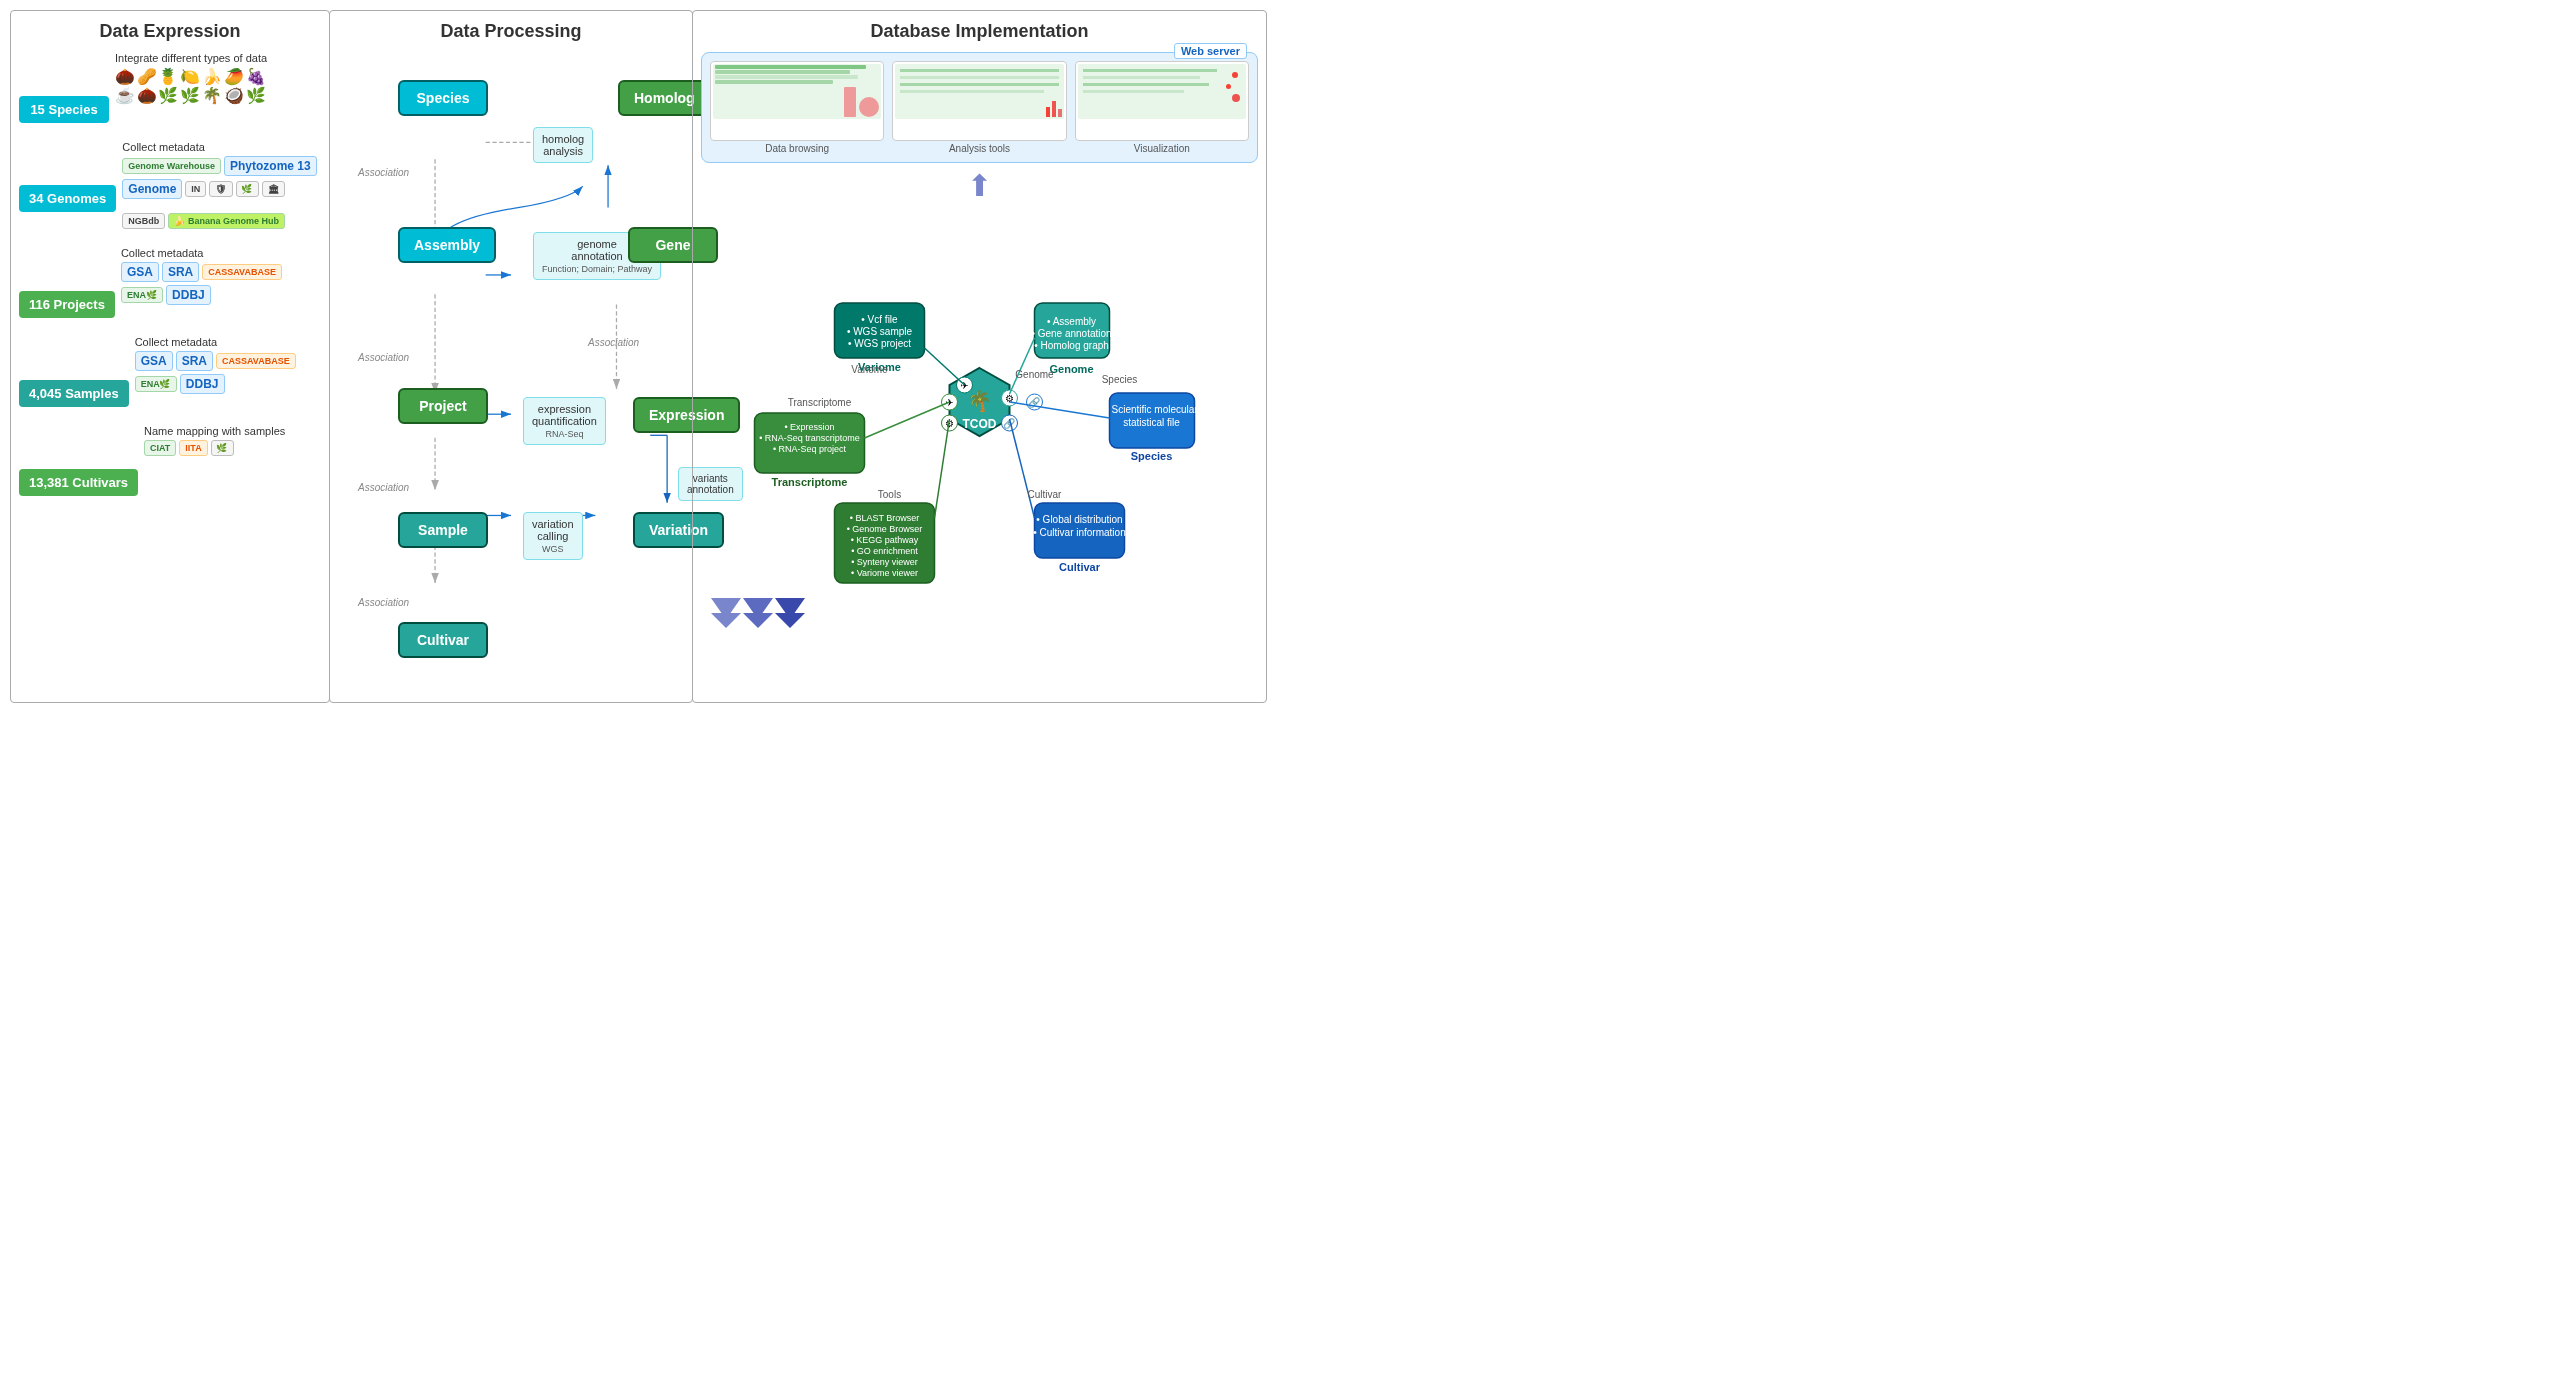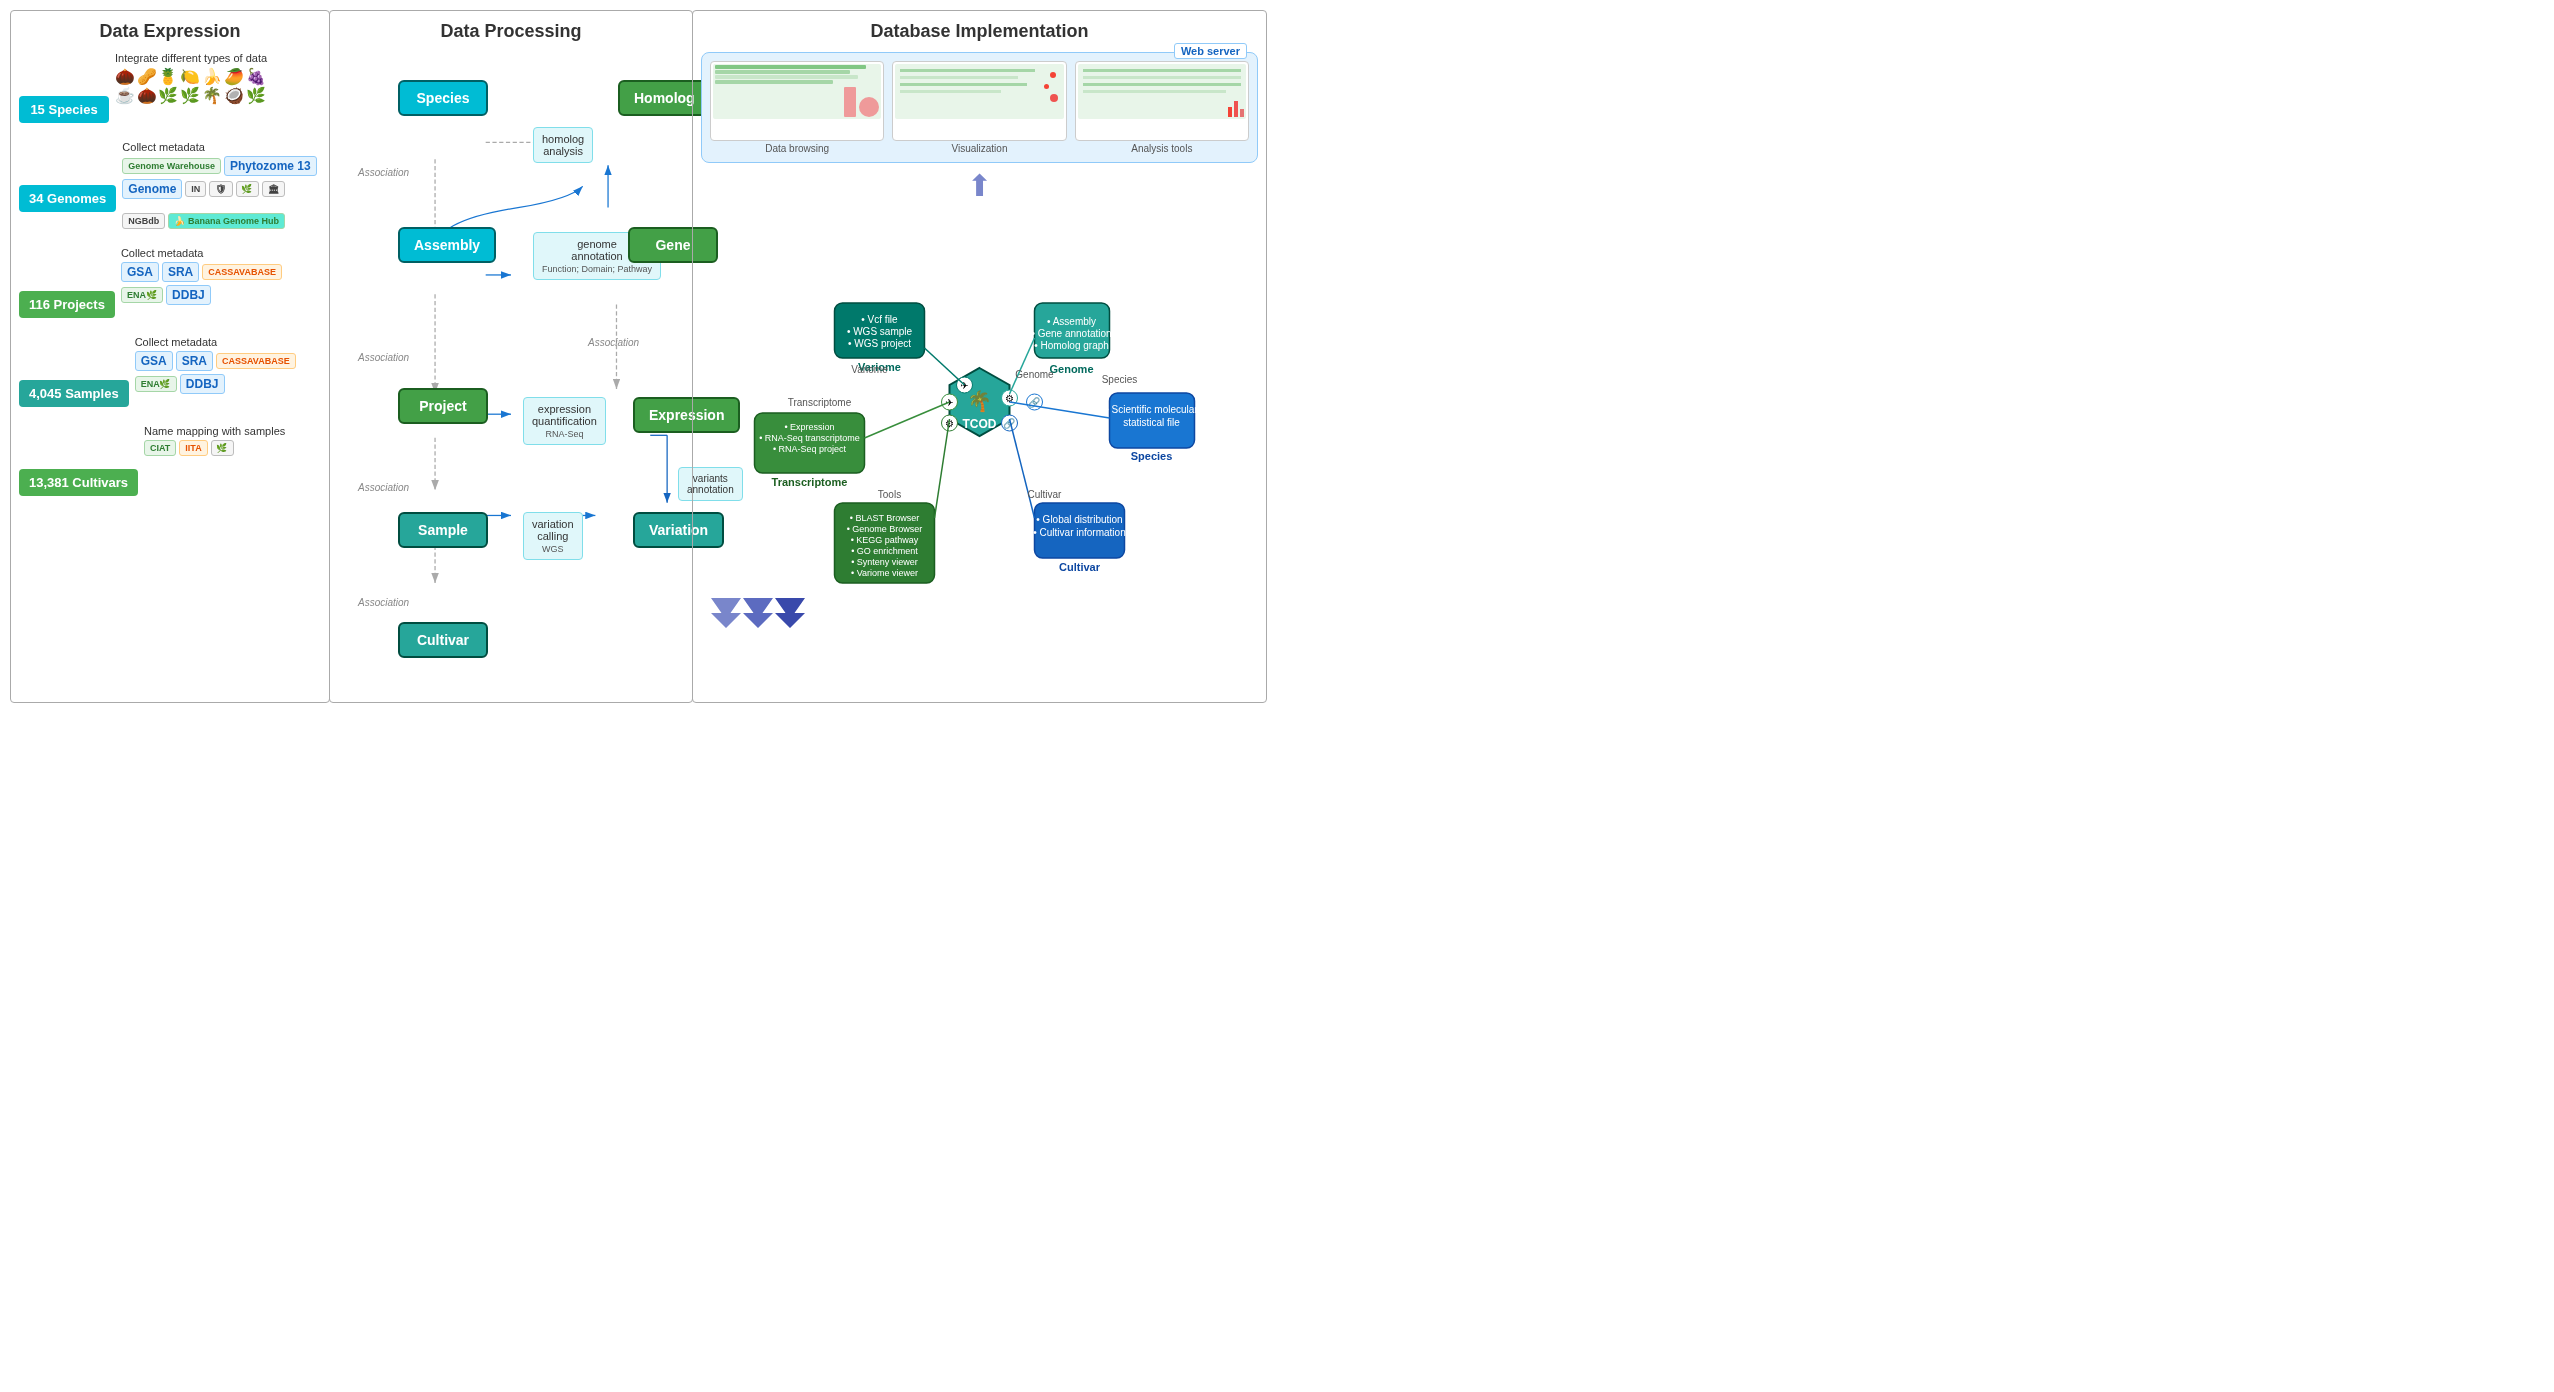--- a/index.html
+++ b/index.html
@@ -254,21 +254,21 @@
         </div>
         <div class="logos-row" style="margin-top:3px;">
           <span class="logo-badge-blue">Genome</span>
           <span class="logo-badge-gray">IN</span>
           <span class="logo-badge-gray">🛡</span>
           <span class="logo-badge-gray">🌿</span>
           <span class="logo-badge-gray">🏛</span>
         </div>
         <div class="logos-row" style="margin-top:14px;">
           <span class="logo-badge-gray">NGBdb</span>
-          <span class="logo-badge-green" style="background:#5eead4;border:1px solid #a5d6a7;border-radius:3px;padding:2px 5px;font-size:9px;color:#2e7d32;font-weight:bold;">🍌 Banana Genome Hub</span>
+          <span class="logo-badge-green" style="background:#bef264;border:1px solid #a5d6a7;border-radius:3px;padding:2px 5px;font-size:9px;color:#2e7d32;font-weight:bold;">🍌 Banana Genome Hub</span>
         </div>
       </div>
     </div>
 
     <div class="collection-row">
       <div class="label-box label-green">116 Projects</div>
       <div>
         <div class="collect-info">Collect metadata</div>
         <div class="logos-row">
           <span class="logo-badge-blue">GSA</span>
@@ -434,49 +434,49 @@
               <div style="position:absolute; bottom:2px; right:2px; width:20px; height:20px; background:#ef9a9a; border-radius:50%;"></div>
               <div style="position:absolute; bottom:2px; right:25px; width:12px; height:30px; background:#ef9a9a; border-radius:1px;"></div>
             </div>
           </div>
           <div class="ws-panel-label">Data browsing</div>
         </div>
 
         <div style="flex:1;">
           <div class="ws-panel">
             <div style="background:#e8f5e9; height:55px; margin:2px; border-radius:2px; position:relative; overflow:hidden;">
-              <div style="position:absolute; top:5px; left:5px; width:80%; height:3px; background:#a5d6a7;"></div>
-              <div style="position:absolute; top:12px; left:5px; width:70%; height:3px; background:#c8e6c9;"></div>
-              <div style="position:absolute; top:19px; left:5px; width:75%; height:3px; background:#a5d6a7;"></div>
-              <div style="position:absolute; top:26px; left:5px; width:60%; height:3px; background:#c8e6c9;"></div>
-
-              <div style="position:absolute; top:8px; right:8px; width:6px; height:6px; background:#f44336; border-radius:50%;"></div>
-              <div style="position:absolute; top:20px; right:15px; width:5px; height:5px; background:#f44336; border-radius:50%;"></div>
-              <div style="position:absolute; top:30px; right:6px; width:8px; height:8px; background:#ef5350; border-radius:50%;"></div>
-            </div>
-          </div>
-          <div class="ws-panel-label">Visualization</div>
-        </div>
-
-        <div style="flex:1;">
-          <div class="ws-panel">
-            <div style="background:#e8f5e9; height:55px; margin:2px; border-radius:2px; position:relative; overflow:hidden;">
               <div style="position:absolute; top:5px; left:5px; right:5px; height:3px; background:#a5d6a7;"></div>
               <div style="position:absolute; top:12px; left:5px; right:5px; height:3px; background:#c8e6c9;"></div>
               <div style="position:absolute; top:19px; left:5px; right:5px; height:3px; background:#a5d6a7;"></div>
               <div style="position:absolute; top:26px; left:5px; right:20px; height:3px; background:#c8e6c9;"></div>
 
               <div style="position:absolute; bottom:2px; right:2px; display:flex; gap:2px; align-items:flex-end;">
                 <div style="width:4px; height:10px; background:#f44336;"></div>
                 <div style="width:4px; height:16px; background:#ef5350;"></div>
                 <div style="width:4px; height:8px; background:#e57373;"></div>
               </div>
             </div>
           </div>
           <div class="ws-panel-label">Analysis tools</div>
+        </div>
+
+        <div style="flex:1;">
+          <div class="ws-panel">
+            <div style="background:#e8f5e9; height:55px; margin:2px; border-radius:2px; position:relative; overflow:hidden;">
+              <div style="position:absolute; top:5px; left:5px; width:80%; height:3px; background:#a5d6a7;"></div>
+              <div style="position:absolute; top:12px; left:5px; width:70%; height:3px; background:#c8e6c9;"></div>
+              <div style="position:absolute; top:19px; left:5px; width:75%; height:3px; background:#a5d6a7;"></div>
+              <div style="position:absolute; top:26px; left:5px; width:60%; height:3px; background:#c8e6c9;"></div>
+
+              <div style="position:absolute; top:8px; right:8px; width:6px; height:6px; background:#f44336; border-radius:50%;"></div>
+              <div style="position:absolute; top:20px; right:15px; width:5px; height:5px; background:#f44336; border-radius:50%;"></div>
+              <div style="position:absolute; top:30px; right:6px; width:8px; height:8px; background:#ef5350; border-radius:50%;"></div>
+            </div>
+          </div>
+          <div class="ws-panel-label">Visualization</div>
         </div>
       </div>
     </div>
 
     <div class="up-arrow">⬆</div>
 
     <div style="position:relative; flex:1; height:430px;">
       <svg width="100%" height="430" viewBox="0 0 480 430">
 
         <polygon points="240,160 270,177 270,211 240,228 210,211 210,177" fill="#26a69a" stroke="#004d40" stroke-width="2"></polygon>

